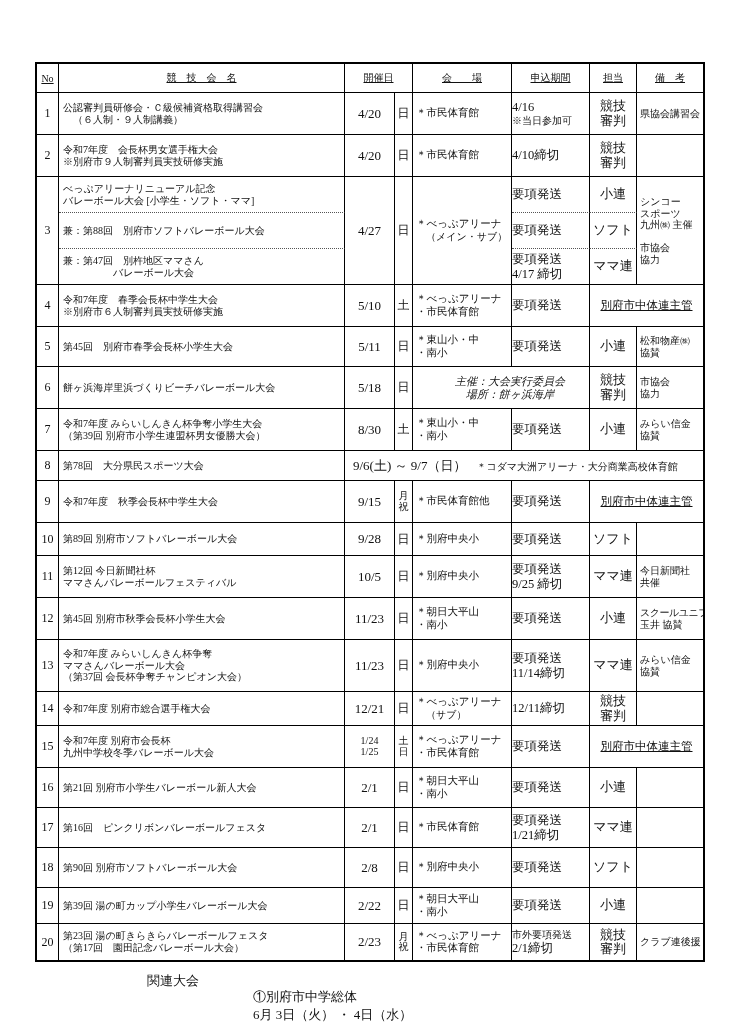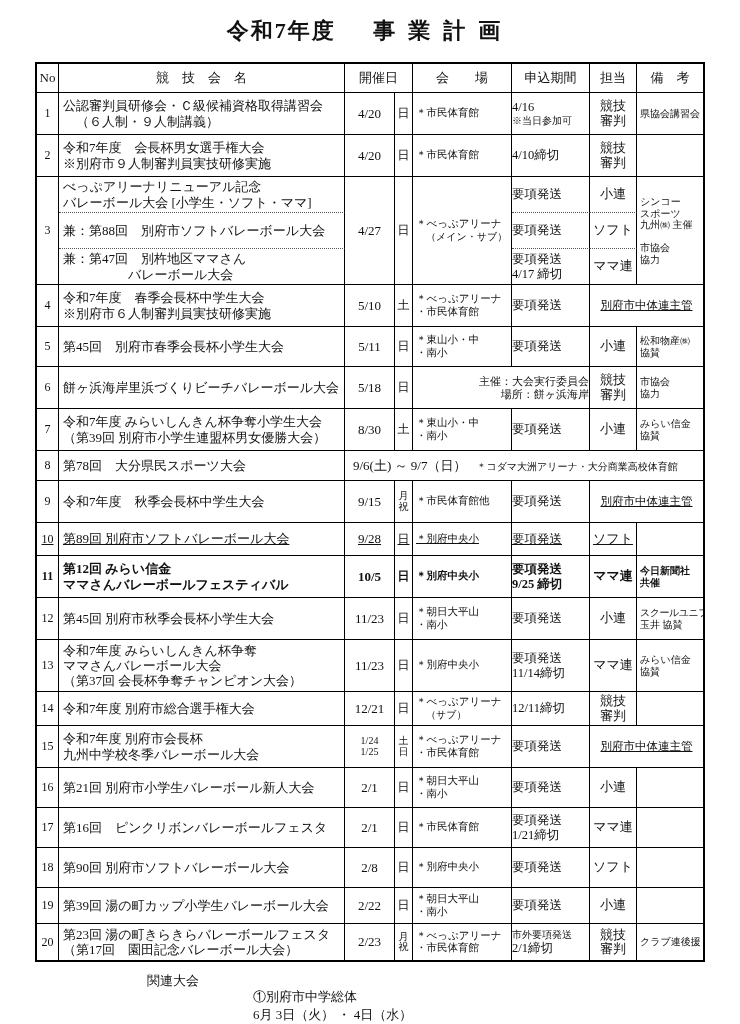--- a/index.html
+++ b/index.html
@@ -16,56 +16,52 @@
 
   
   table.sched { position:absolute; left:35px; top:62px; width:670px;
                 border-collapse:separate; border-spacing:0; border:2px solid #000;
                 table-layout:fixed; }
   th, td { border-right:1.5px solid #000; border-bottom:1.5px solid #000;
            padding:0; vertical-align:middle; overflow:hidden; }
   .nr { border-right:none !important; }
   .nb { border-bottom:none !important; }
   .dotb { border-bottom:1px dotted #555 !important; }
-  th { font-weight:normal; font-size:13px; text-align:center; height:28px; }
+  th { font-weight:normal; font-size:10px; text-align:center; height:28px;text-decoration:underline; }
   td .line { line-height:1.18; white-space:pre; }
 
   .col-no { text-align:center; font-size:12px; }
-  .col-event-name { text-align:left; font-size:13px; padding:1px 2px 1px 4px; }
+  .col-event-name { text-align:left; font-size:10px; padding:1px 2px 1px 4px; }
   .col-date { text-align:center; font-size:13px; }
   .col-day { text-align:center; font-size:12px; }
   .col-day .line, .col-date .line { line-height:1.05; }
   .col-venue { text-align:left; font-size:10.5px; padding-left:3px; }
   .col-apply-period { text-align:left; font-size:12.5px; }
   .col-staff { text-align:center; font-size:13px; }
   .col-staff .line { line-height:1.1; }
   .col-remarks { text-align:left; font-size:10px; padding-left:3px; }
   .col-remarks .line { line-height:1.15; }
   .col-staff-remarks { text-align:center; font-size:11.5px;text-decoration:underline; }
-  .col-venue-apply { text-align:right; font-size:11px; padding-left:18px; }
+  .col-venue-apply { text-align:center; font-size:11px; padding-left:18px;font-style:italic; }
   .col-date-venue-merged { text-align:left; font-size:13px; padding-left:8px; }
 
   .s1 { font-size:10px; }
   .s2 { font-size:10px; letter-spacing:-0.5px; }
 
   
   .footer { position:absolute; left:147px; top:972px; display:flex; font-size:13px; }
   .f-label { margin-right:28px; white-space:nowrap; }
   .f-item { margin-bottom:3px; white-space:pre; }
   .f-name { display:inline-block; width:160px; }
 </style>
 </head>
 <body>
 
 <div class="page">
 
-  <div class="title">
-    <span class="era">令和7年度</span>
-    <span class="main">事業計画</span>
-  </div>
 
   <table class="sched">
     <colgroup>
       <col style="width:22px">
         <col style="width:286px">
         <col style="width:50px">
         <col style="width:18px">
       <col style="width:99px">
         <col style="width:78px">
         <col style="width:47px">
@@ -331,21 +327,21 @@
           <td class="col-venue">
             <div class="line">＊市民体育館他</div>
           </td>
           <td class="col-apply-period">
             <div class="line">要項発送</div>
           </td>
           <td class="col-staff-remarks nr" colspan="2">
             <div class="line">別府市中体連主管</div>
           </td>
         </tr>
-        <tr style="height: 33px; text-decoration: underline;">
+        <tr style="height: 33px;">
           <td class="col-no">
             <div class="line">10</div>
           </td>
           <td class="col-event-name">
             <div class="line">第89回 別府市ソフトバレーボール大会</div>
           </td>
           <td class="col-date">
             <div class="line">9/28</div>
           </td>
           <td class="col-day">
@@ -355,26 +351,26 @@
             <div class="line">＊別府中央小</div>
           </td>
           <td class="col-apply-period">
             <div class="line">要項発送</div>
           </td>
           <td class="col-staff">
             <div class="line">ソフト</div>
           </td>
           <td class="col-remarks nr"></td>
         </tr>
-        <tr style="height: 42px; font-weight: bold;">
+        <tr style="height: 42px;">
           <td class="col-no">
             <div class="line">11</div>
           </td>
           <td class="col-event-name">
-            <div class="line">第12回 みらい信金</div>
+            <div class="line">第12回 今日新聞社杯</div>
             <div class="line">ママさんバレーボールフェスティバル</div>
           </td>
           <td class="col-date">
             <div class="line">10/5</div>
           </td>
           <td class="col-day">
             <div class="line">日</div>
           </td>
           <td class="col-venue">
             <div class="line">＊別府中央小</div>

